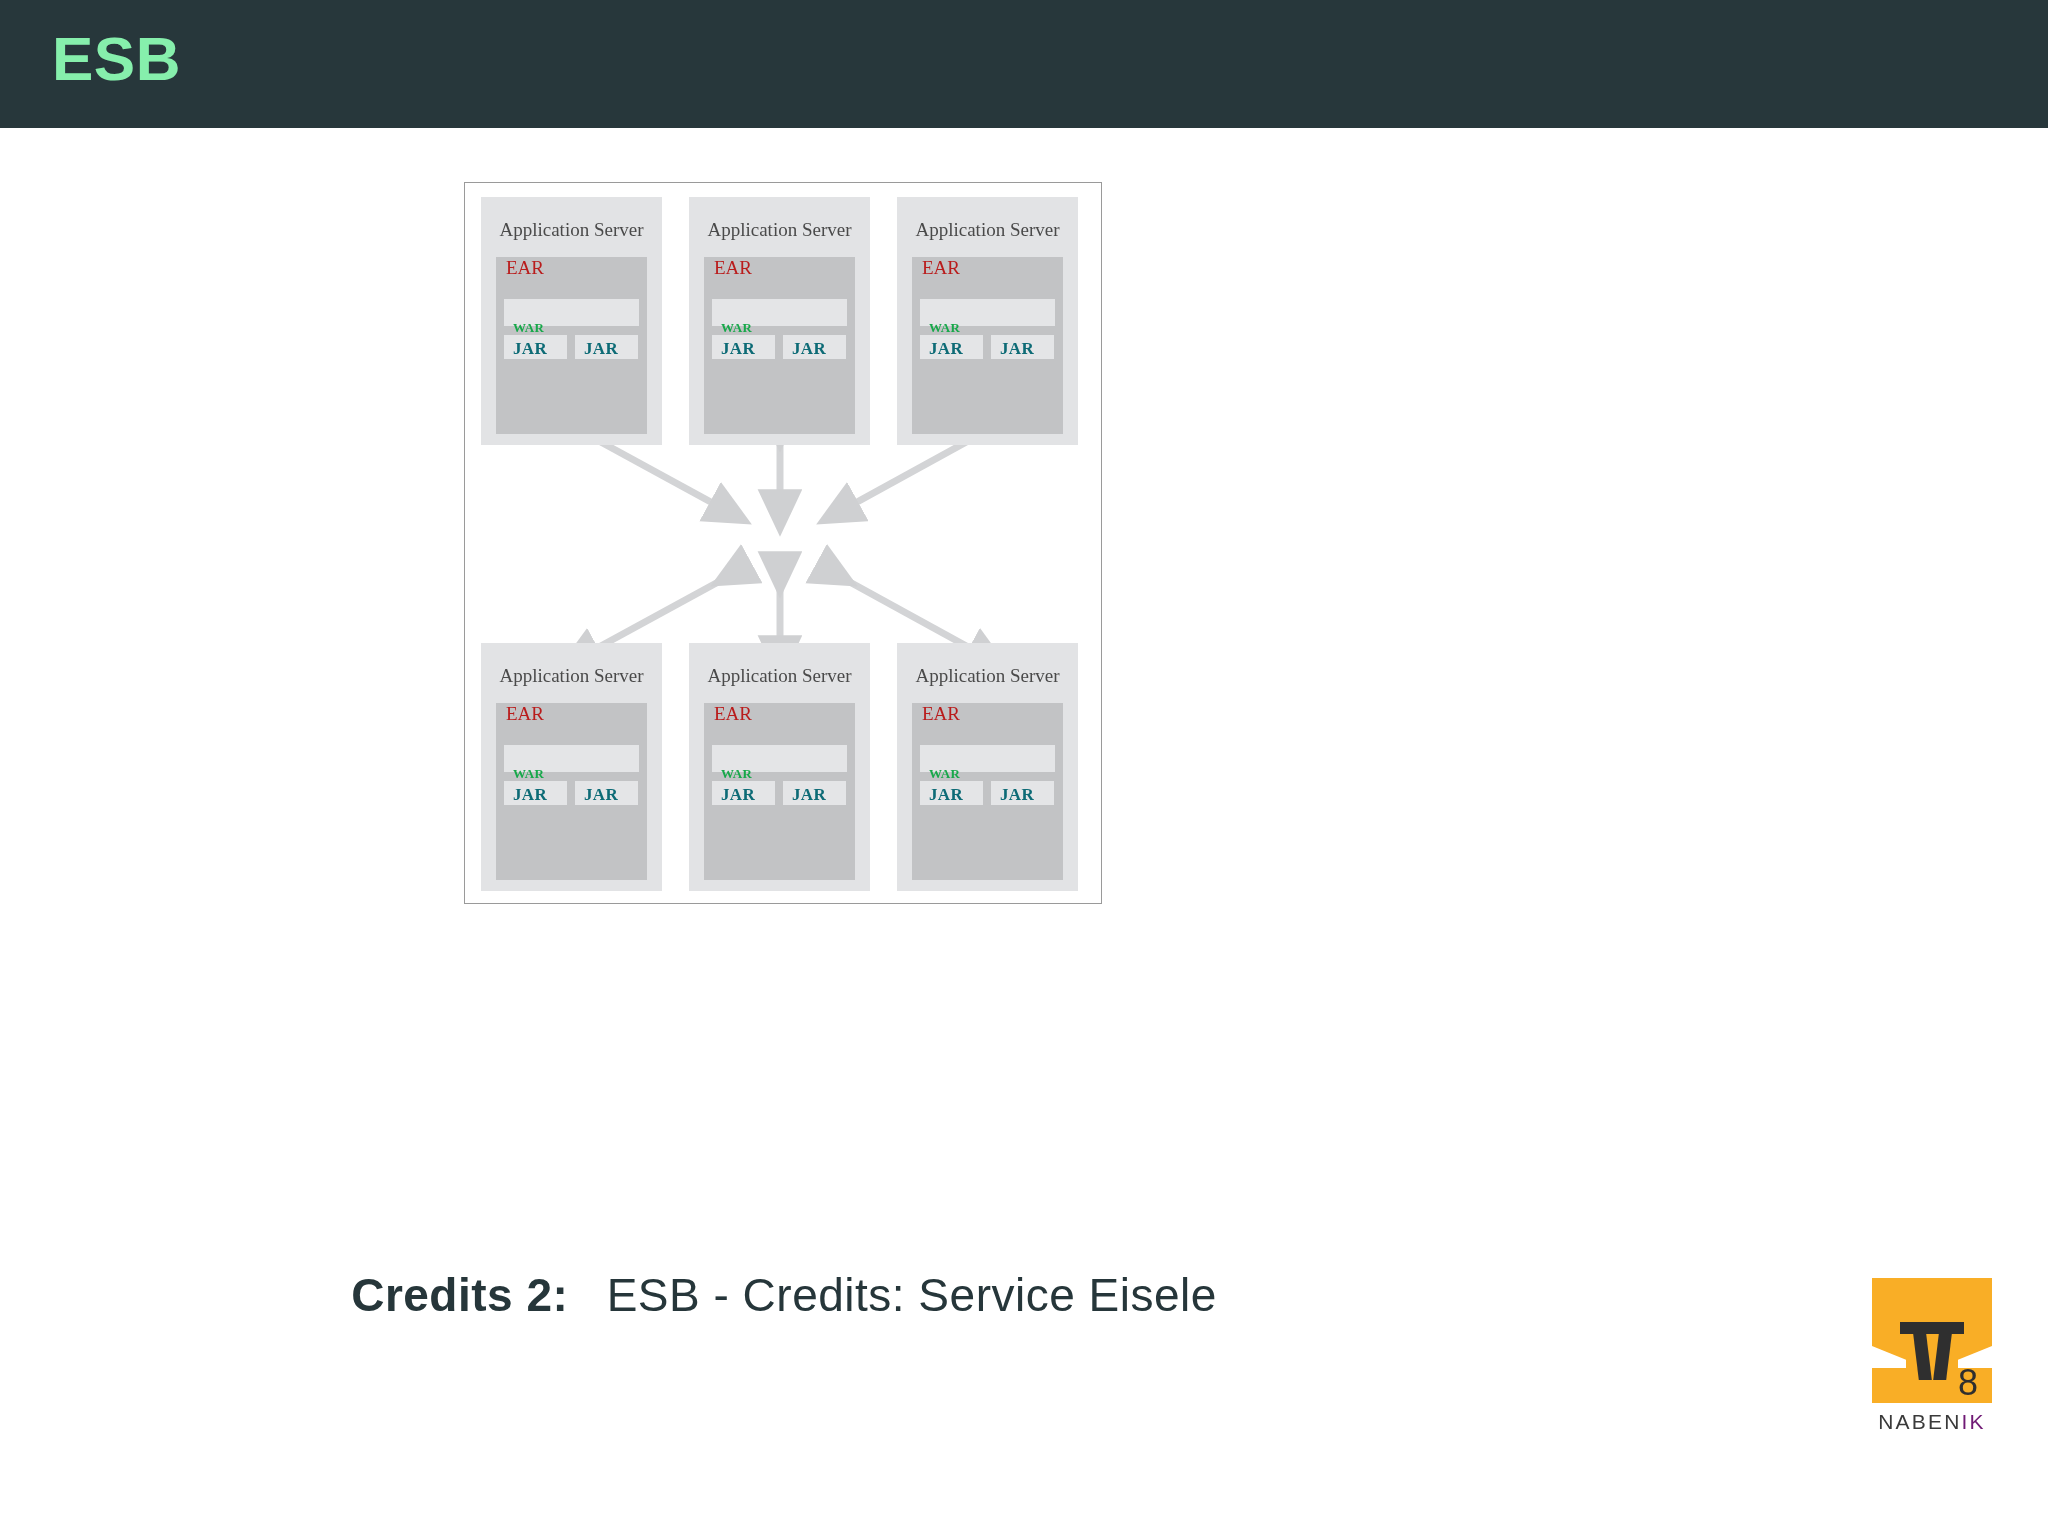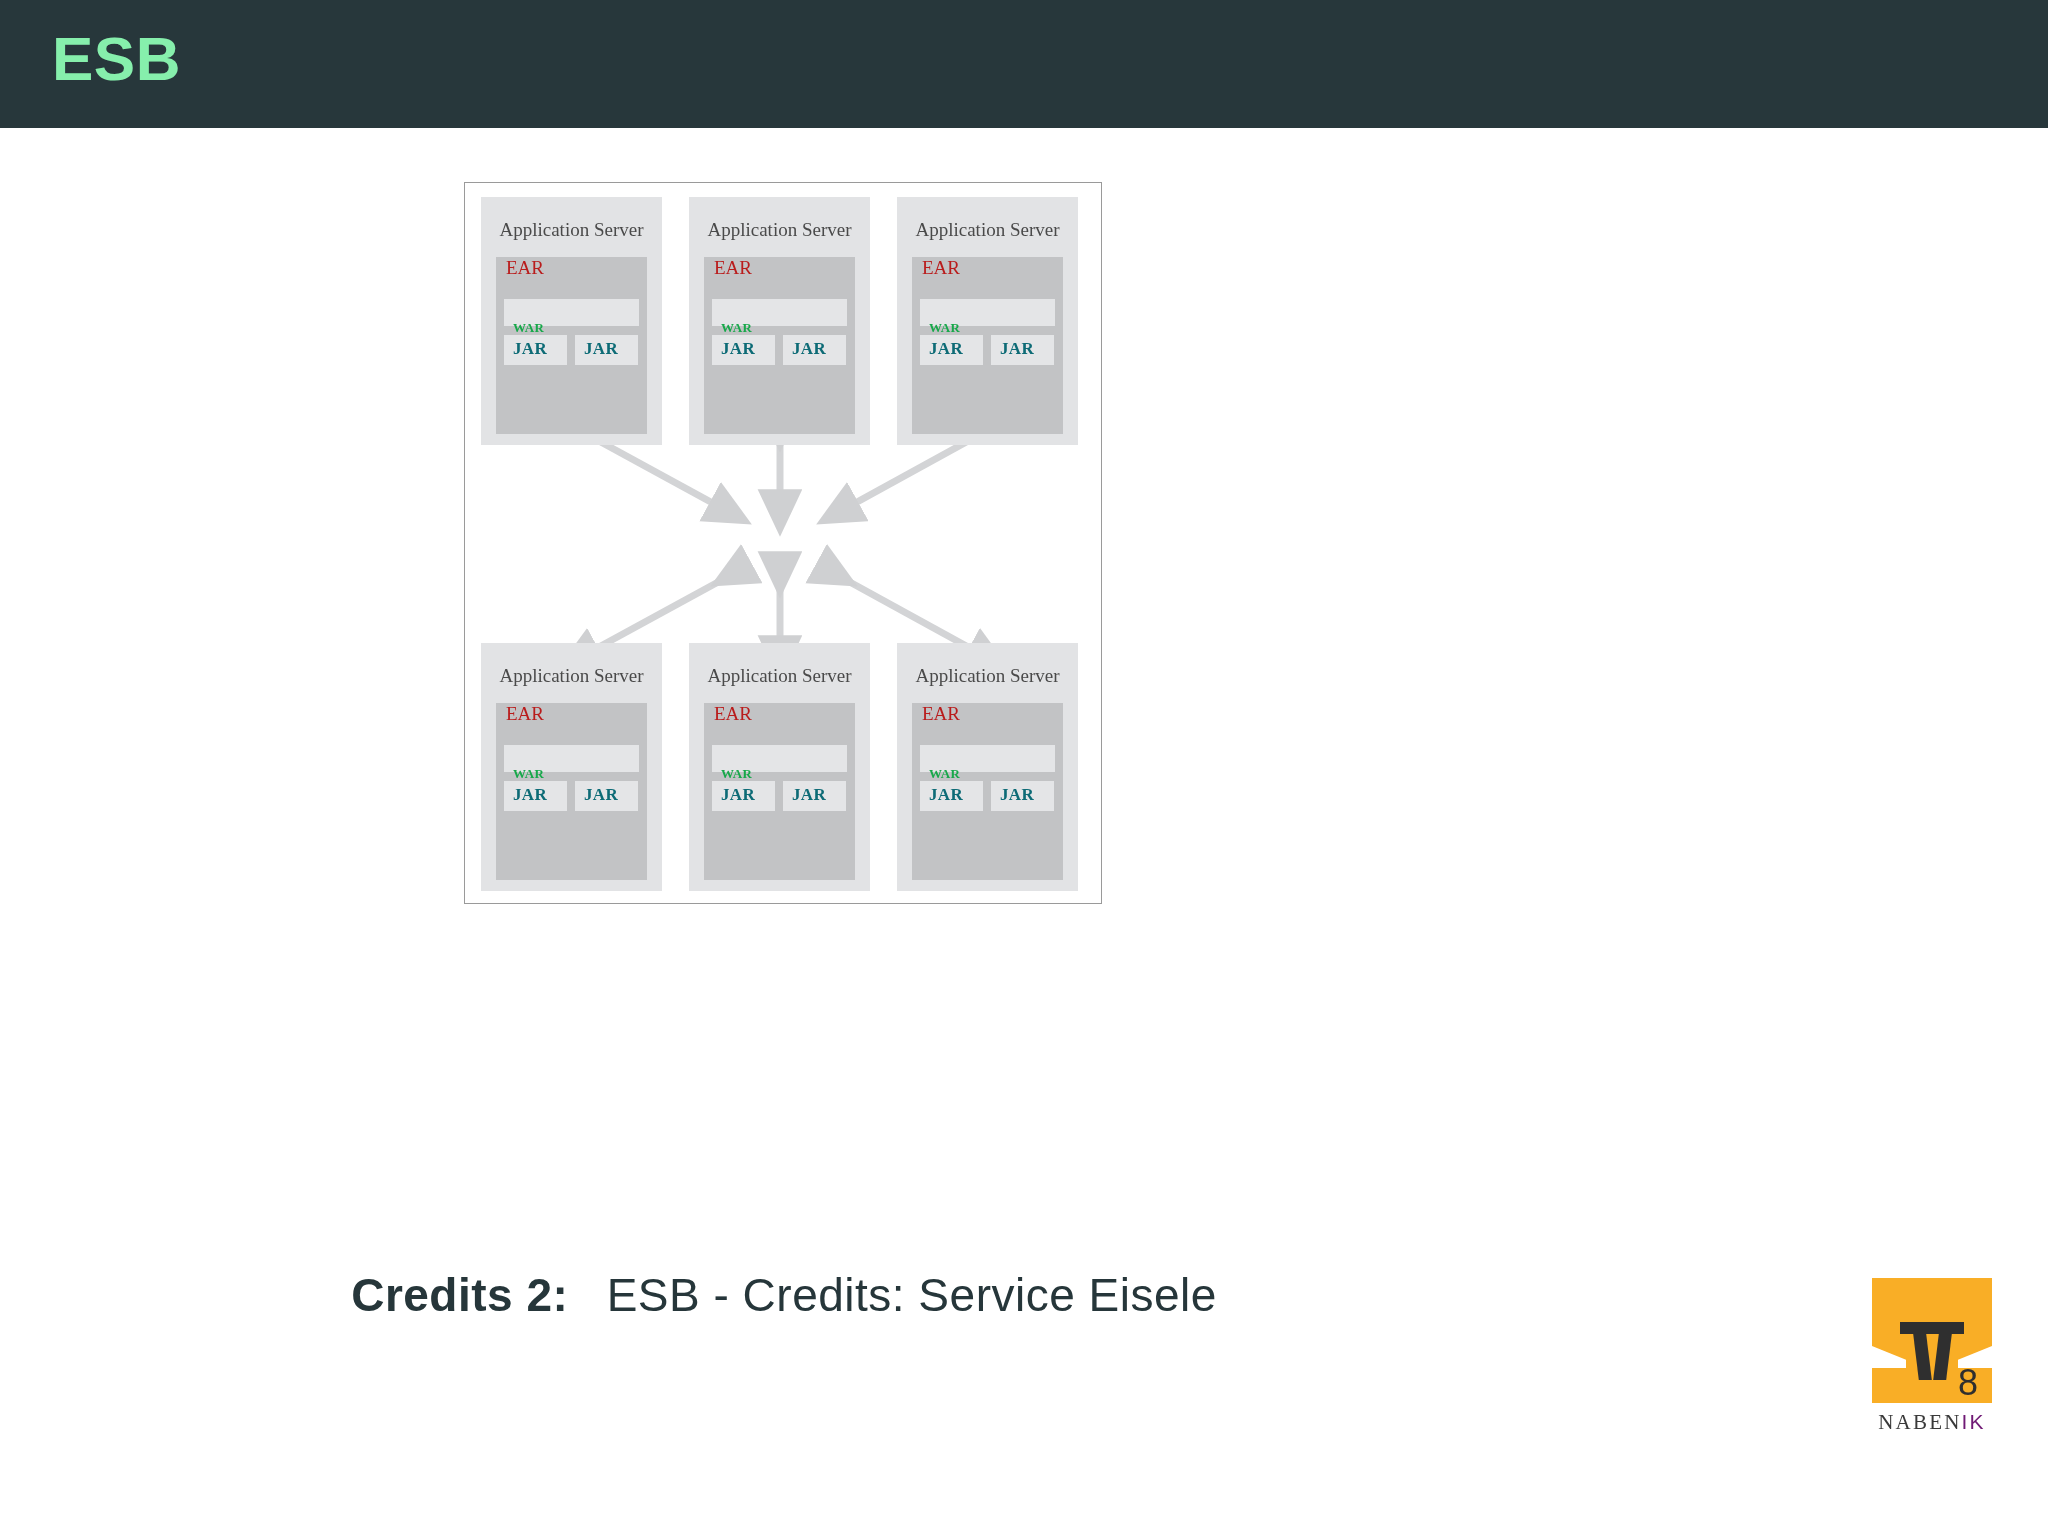--- a/index.html
+++ b/index.html
@@ -110,21 +110,21 @@
     position: absolute;
     left: 8px;
     top: 78px;
     width: 135px;
     height: 26px;
   }
   .jar-box {
     position: absolute;
     top: 0;
     width: 63px;
-    height: 30px;
+    height: 24px;
     background: #e4e5e7;
   }
   .jar-box.left  { left: 0px; }
   .jar-box.right { left: 71px; }
   .jar-label {
     position: absolute;
     left: 9px;
     top: 4px;
     font-size: 17px;
     font-weight: bold;
@@ -248,21 +248,21 @@
   .logo-word {
     position: absolute;
     left: 0;
     top: 132px;
     width: 140px;
     text-align: center;
     font-size: 21px;
     letter-spacing: 2.2px;
     white-space: nowrap;
   }
-  .logo-word .dark { color: #3a3a3a; font-family: Liberation Serif, serif; }
+  .logo-word .dark { color: #3a3a3a; }
   .logo-word .accent { color: #701a75; }
 </style>
 </head>
 <body>
 
 <div class="header-bar">
   <div class="slide-title">ESB</div>
 </div>
 
 <div class="figure-frame">

